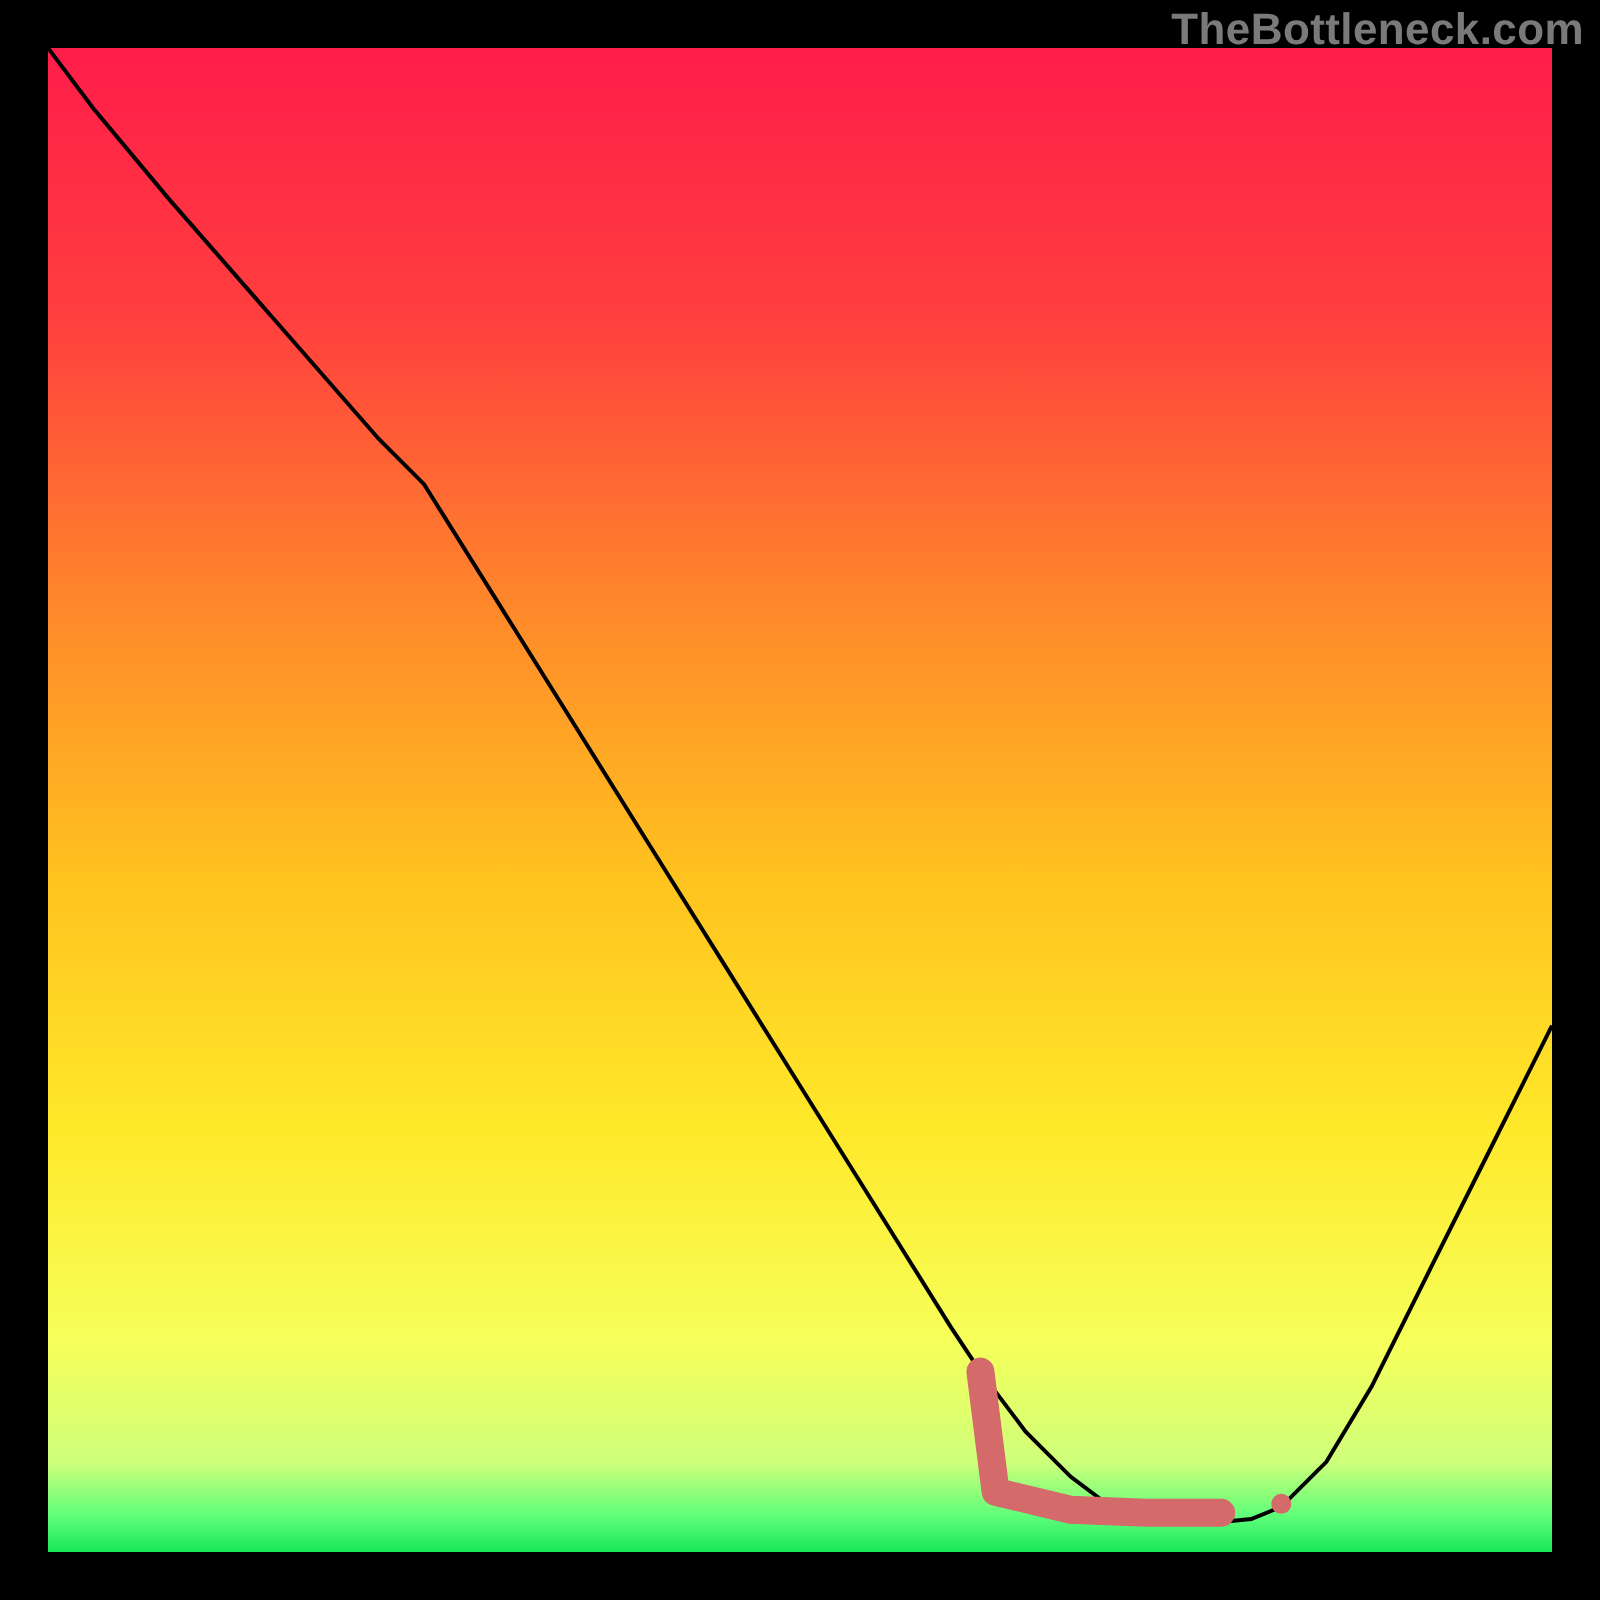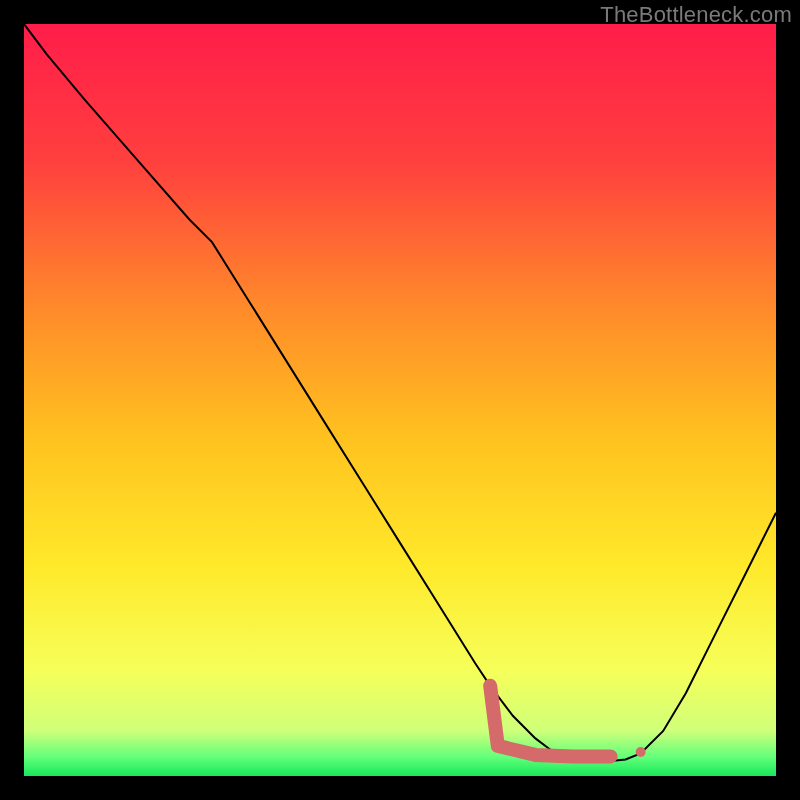--- a/index.html
+++ b/index.html
@@ -25,21 +25,21 @@
     top: 0;
     width: 752px;
     height: 752px;
   }
   .watermark {
     position: absolute;
     right: 8px;
     top: 2px;
     color: #7a7a7a;
     font-size: 22px;
-    font-weight: 400;
+    font-weight: 700;
     letter-spacing: 0.2px;
     user-select: none;
   }
 </style>
 </head>
 <body>
 
 <div class="frame">
   <svg class="plot" viewBox="0 0 752 752" preserveAspectRatio="none">
     <defs>

